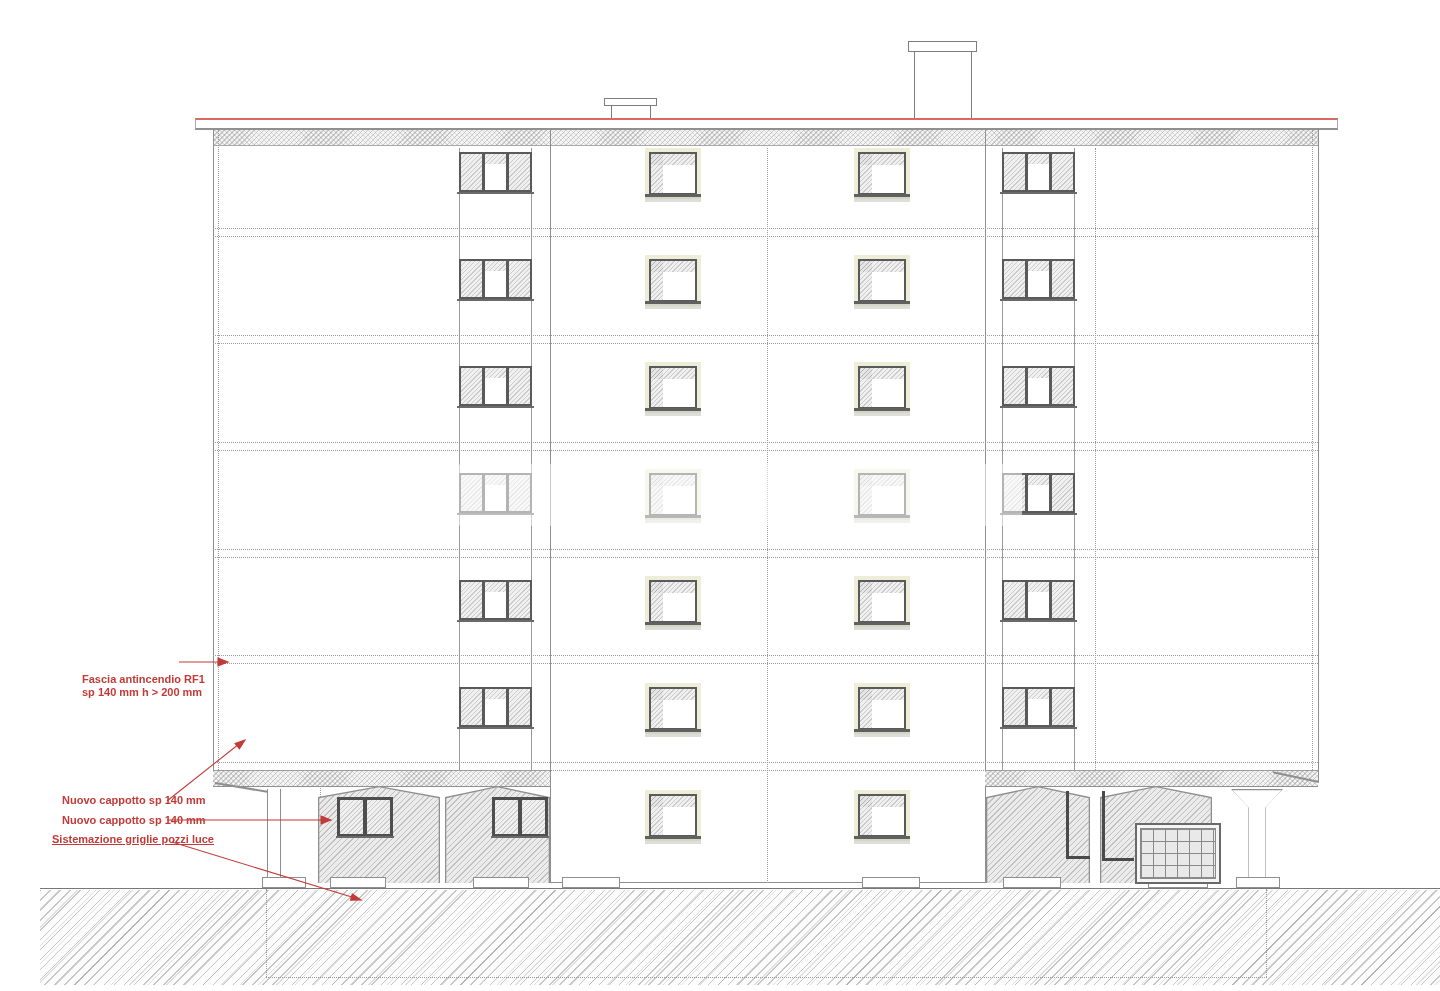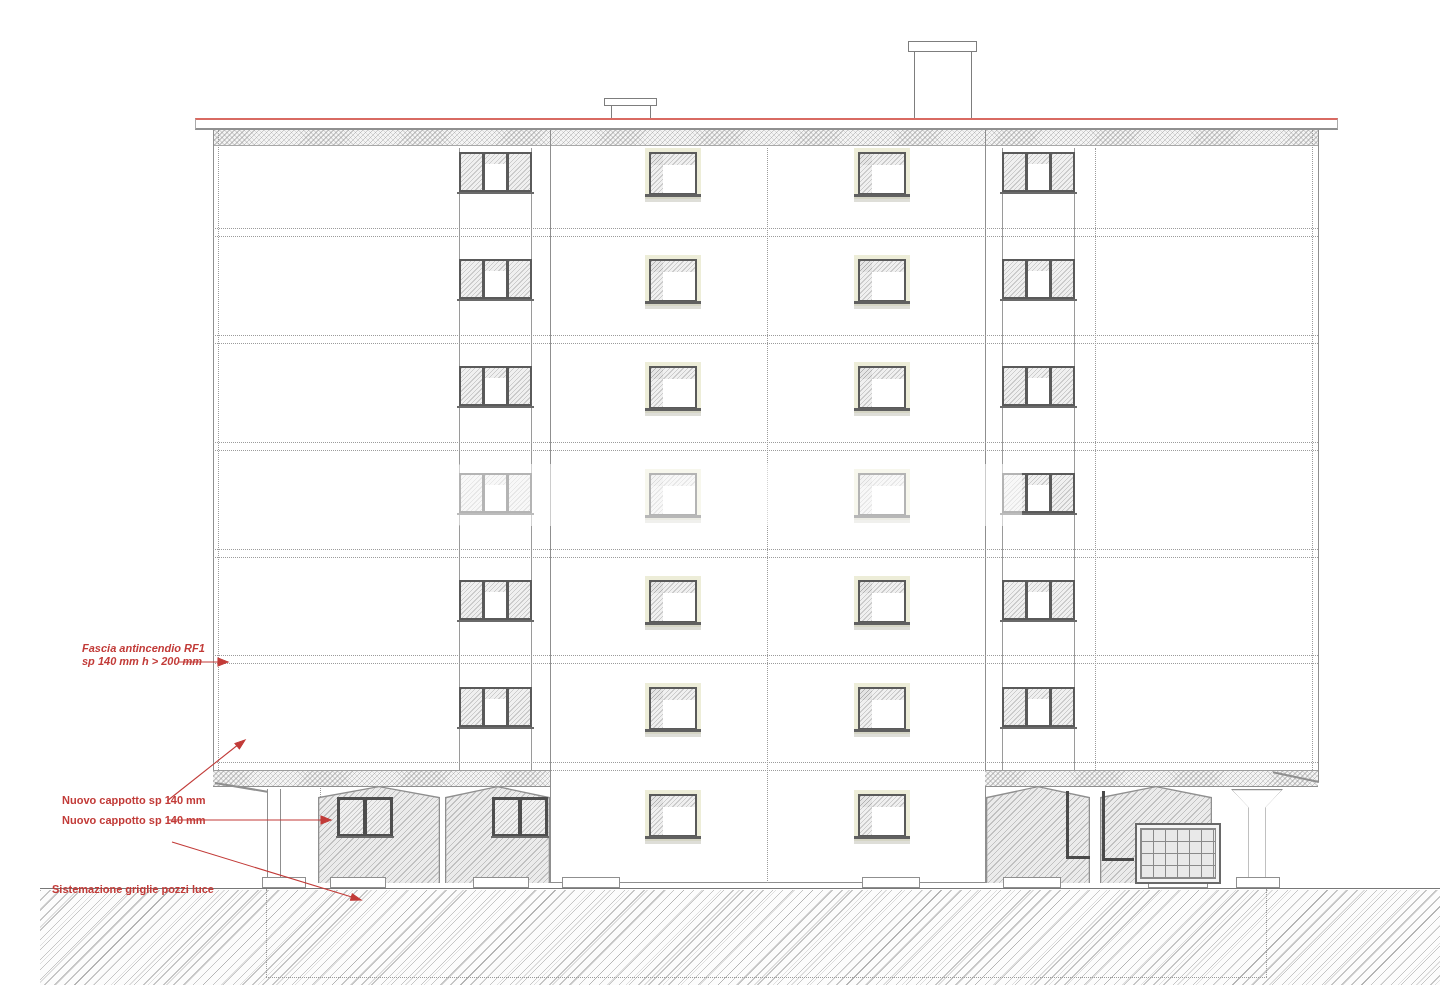--- a/index.html
+++ b/index.html
@@ -133,31 +133,31 @@
       <polygon points="228,662 218,658 218,666"></polygon>
       <line x1="167" y1="801" x2="239" y2="744"></line>
       <polygon points="245,740 239.4,748.9 235,743.5"></polygon>
       <line x1="167" y1="820" x2="324" y2="820"></line>
       <polygon points="331,820 321,816 321,824"></polygon>
       <line x1="172" y1="842" x2="355" y2="898"></line>
       <polygon points="361,900 350.5,900.2 352.3,894"></polygon>
     </g>
   </svg>
 
-  <div class="ann" style="left:82px;top:642px;font-style:italic;">
+  <div class="ann" style="left:82px;top:673px;">
     <div>Fascia antincendio RF1</div>
     <div>sp 140 mm h &gt; 200 mm</div>
   </div>
   <div class="ann" style="left:62px;top:794px;">
     <div>Nuovo cappotto sp 140 mm</div>
   </div>
   <div class="ann" style="left:62px;top:814px;">
     <div>Nuovo cappotto sp 140 mm</div>
   </div>
-  <div class="ann" style="left:52px;top:883px;">
+  <div class="ann" style="left:52px;top:833px;text-decoration:underline;">
     <div>Sistemazione griglie pozzi luce</div>
   </div>
 
 <div class="dash-h" style="left: 213px; top: 228px; width: 1105px;"></div>
     <div class="dash-h" style="left: 213px; top: 236px; width: 1105px;"></div>
     <div class="dash-h" style="left: 213px; top: 335px; width: 1105px;"></div>
     <div class="dash-h" style="left: 213px; top: 343px; width: 1105px;"></div>
     <div class="dash-h" style="left: 213px; top: 442px; width: 1105px;"></div>
     <div class="dash-h" style="left: 213px; top: 450px; width: 1105px;"></div>
     <div class="dash-h" style="left: 213px; top: 549px; width: 1105px;"></div>

